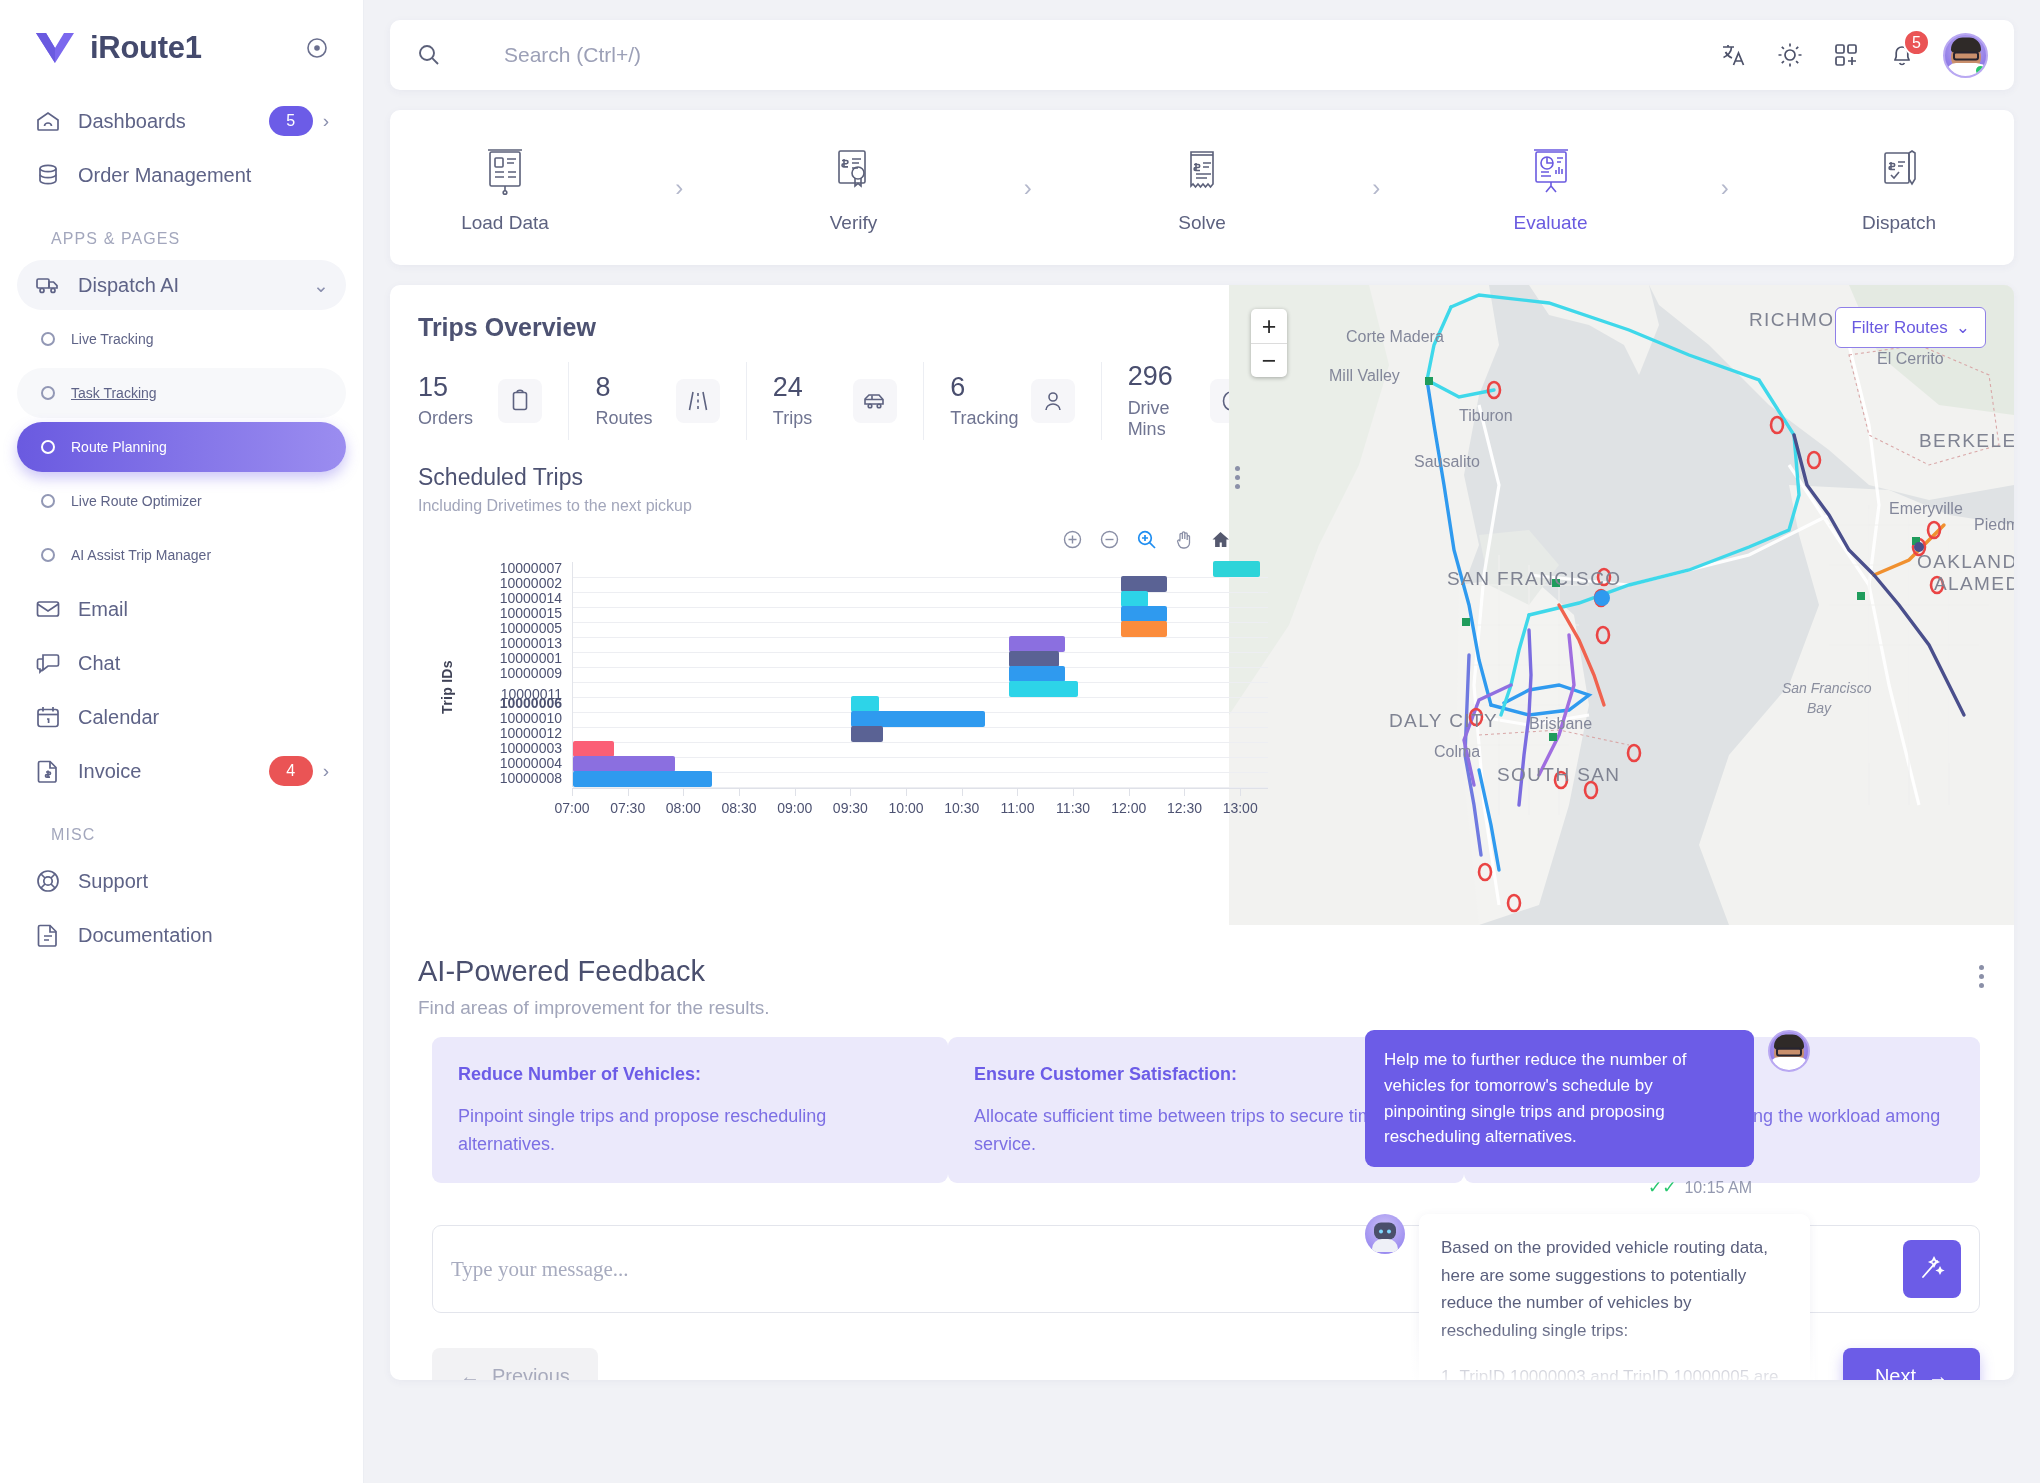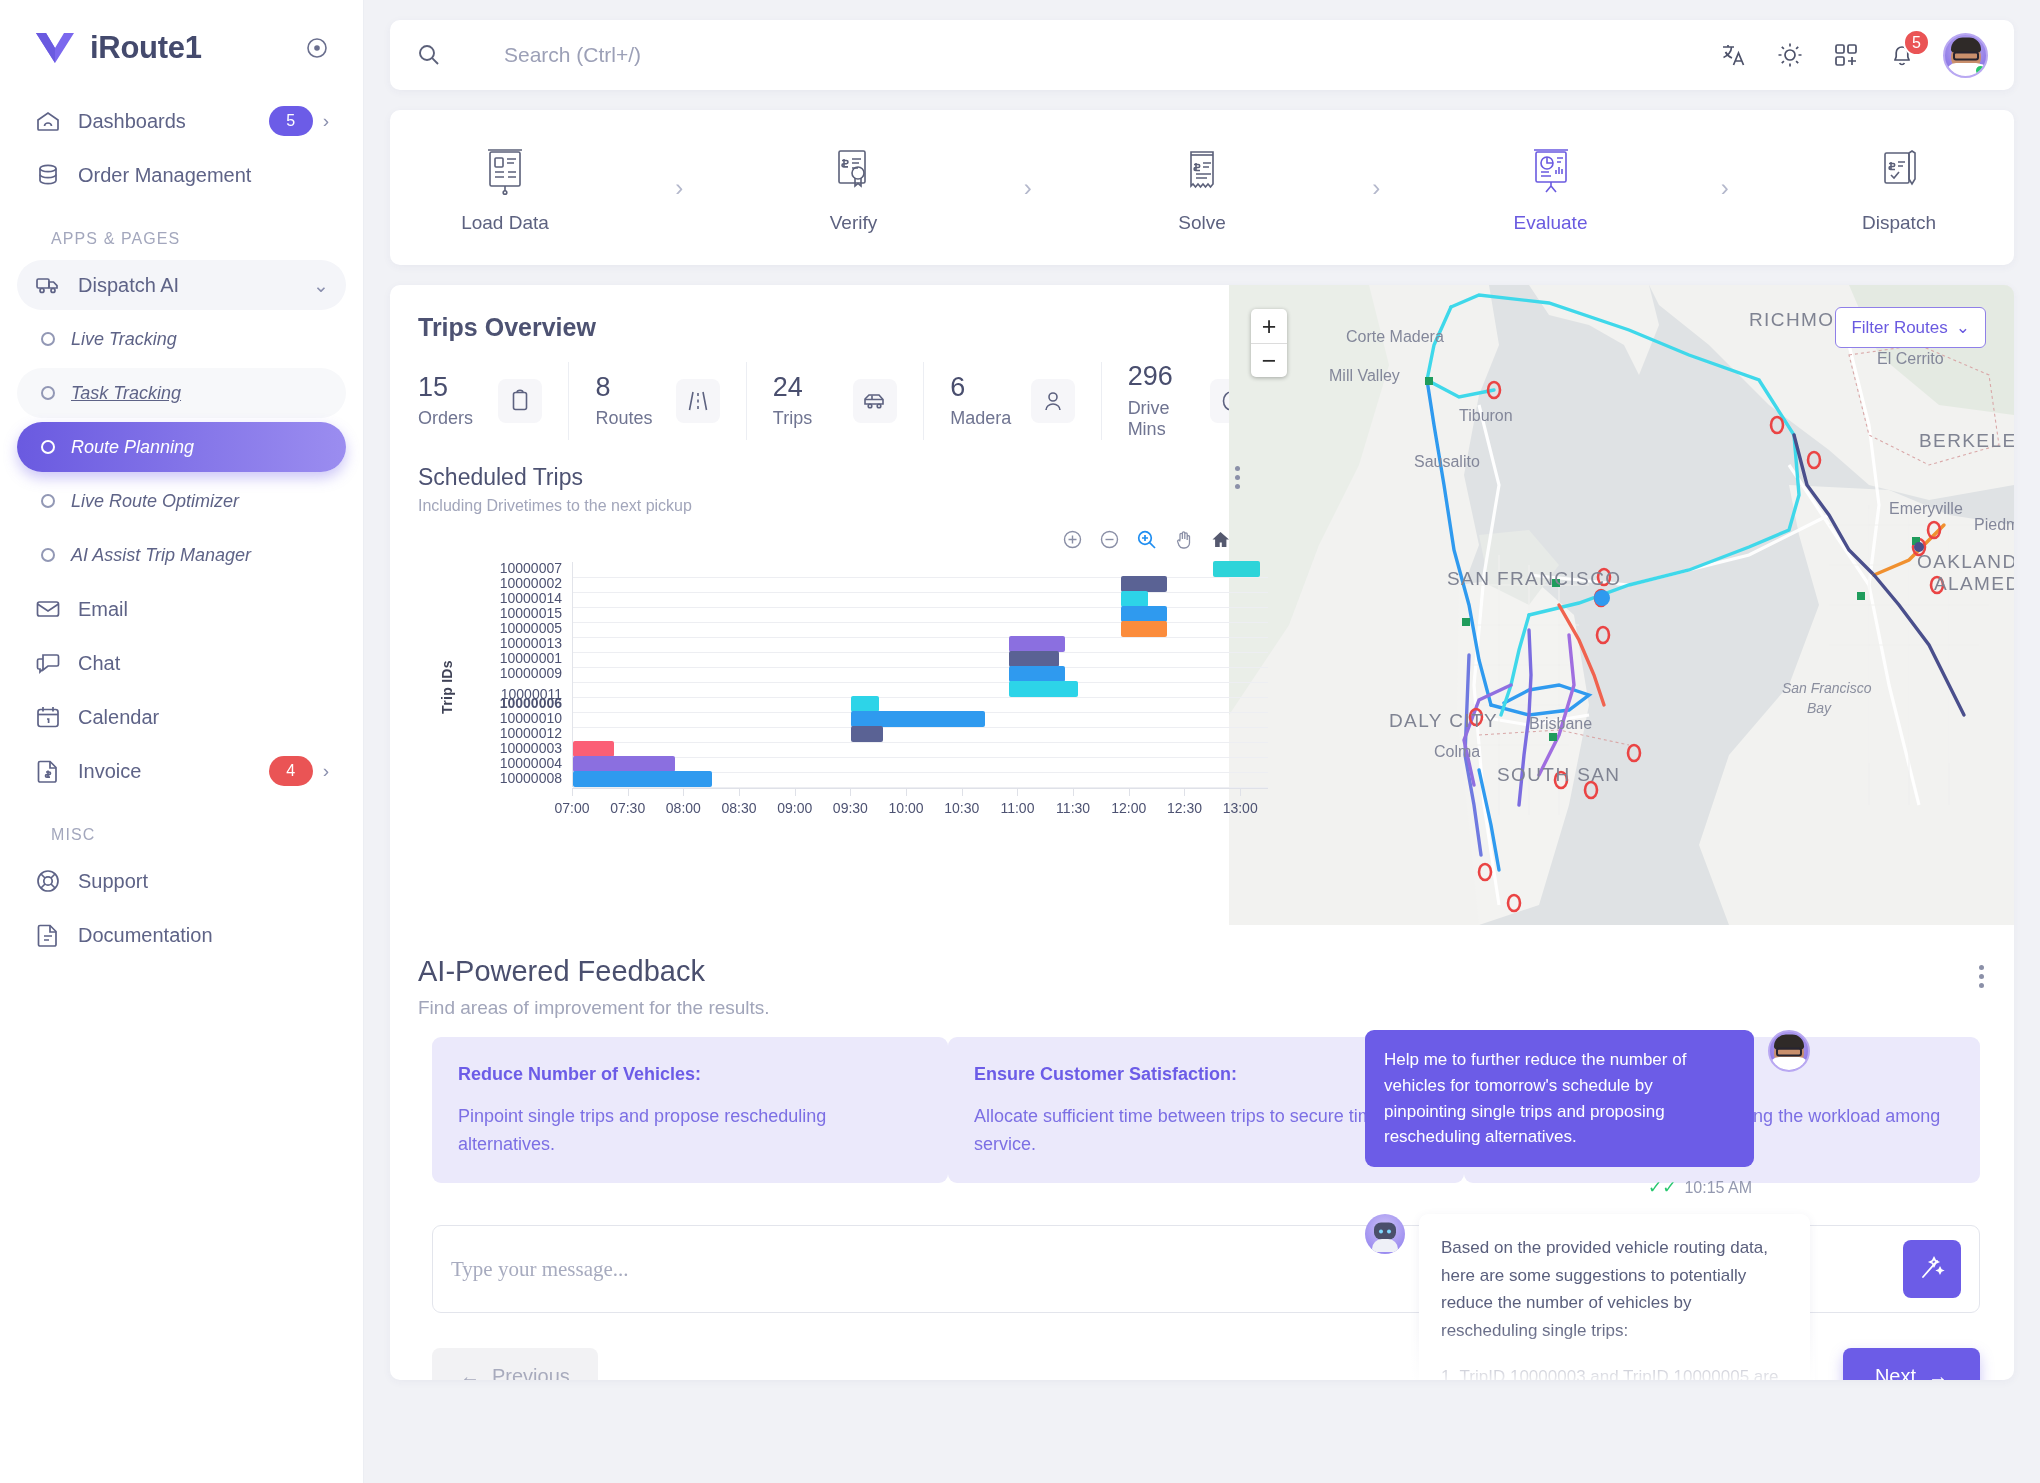--- a/index.html
+++ b/index.html
@@ -55,21 +55,21 @@
   .nav-item.hoverline { background: #f7f8fa; }
 
   .section-title {
     font-size: 16px; color: #a3a7bd; letter-spacing: 1.1px;
     padding: 26px 34px 12px 34px; font-weight: 400;
   }
   .dot-o {
     width: 14px; height: 14px; border: 2px solid #9298b5;
     border-radius: 50%; margin-right: 16px; margin-left: 7px; flex: 0 0 14px;
   }
-  .sub .lbl { font-size: 18px; font-style: italic; }
+  .sub .lbl { font-size: 14px; }
 
   
   .main { flex: 1; height: 1483px; padding: 0 26px; overflow: hidden; }
 
   .topbar {
     height: 70px; background: #fff; border-radius: 10px;
     margin-top: 20px; display: flex; align-items: center;
     padding: 0 26px; box-shadow: 0 2px 8px rgba(60,66,110,.05);
   }
   .search-wrap { display: flex; align-items: center; flex: 1; gap: 44px; }
@@ -736,21 +736,21 @@
                 <path d="M3 16 v-5 l4-4 h10 l4 4.5 v4.5 Z"></path>
                 <path d="M10 7.5 v4 M3 11.5 h18"></path>
                 <circle cx="8" cy="18" r="1.8"></circle>
                 <circle cx="17" cy="18" r="1.8"></circle>
               </svg>
             </span>
         </div>
         <div class="stat">
           <div>
               <div class="num">6</div>
-          <div class="cap">Madera</div>
+          <div class="cap">Tracking</div>
             </div>
           <span class="sq">
               <svg viewBox="0 0 26 26" fill="none" stroke="currentColor" stroke-width="1.6">
                 <circle cx="13" cy="9" r="4"></circle>
                 <path d="M6 22 a7 6 0 0 1 14 0"></path>
               </svg>
             </span>
         </div>
         <div class="stat">
           <div>

